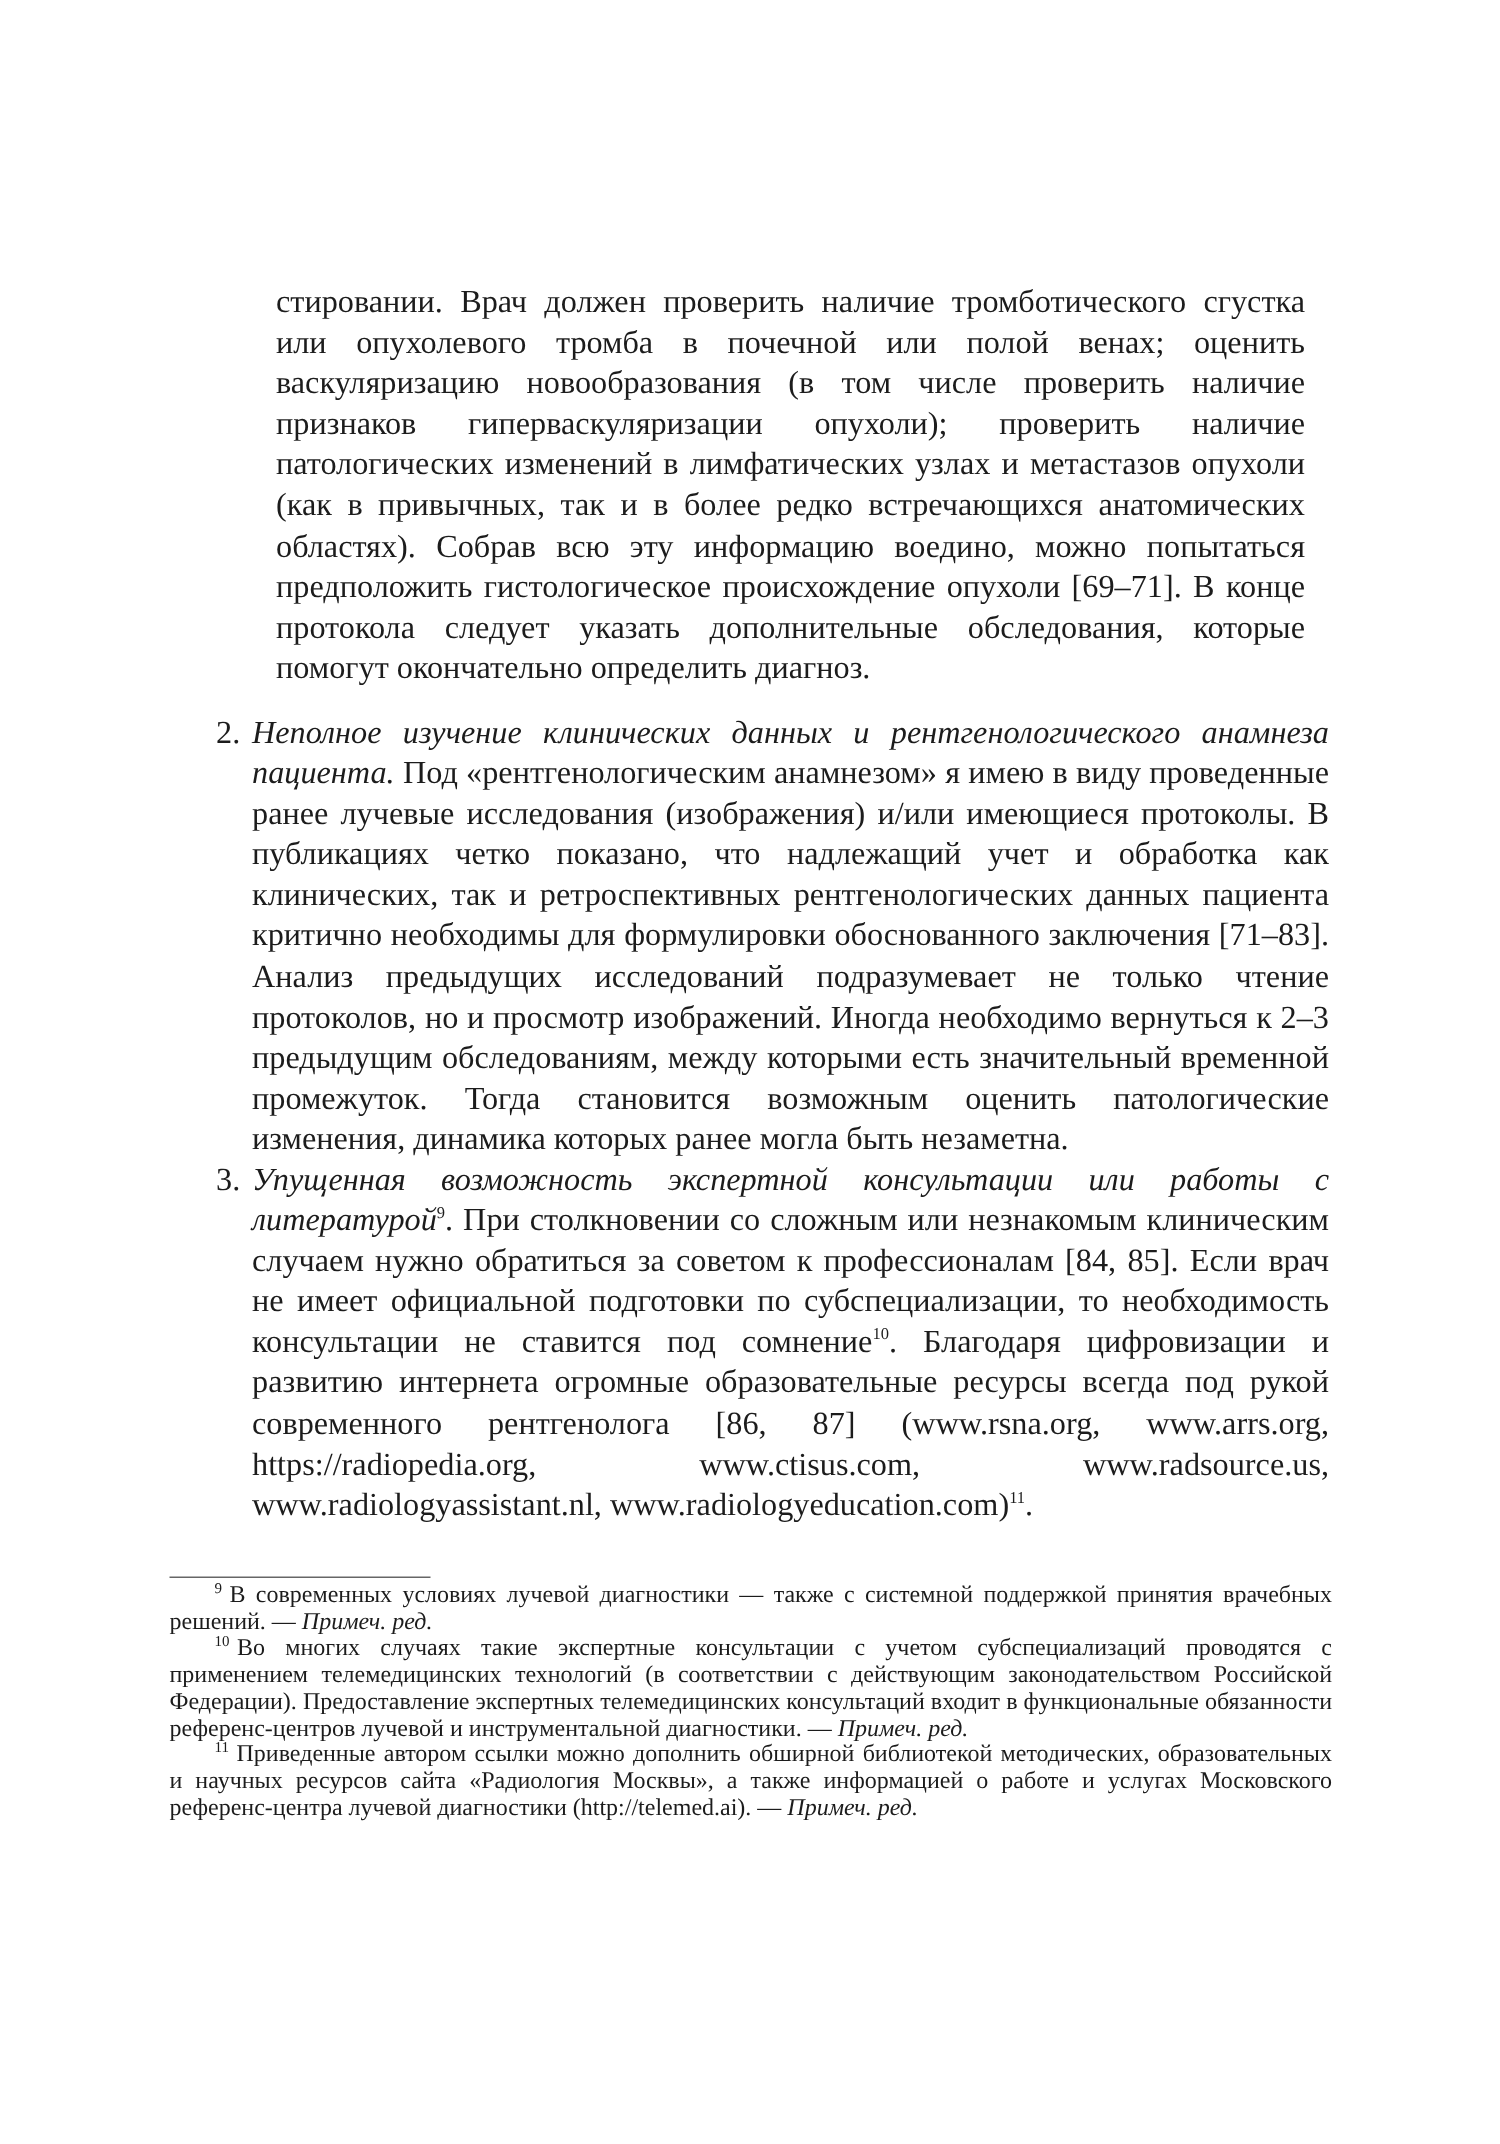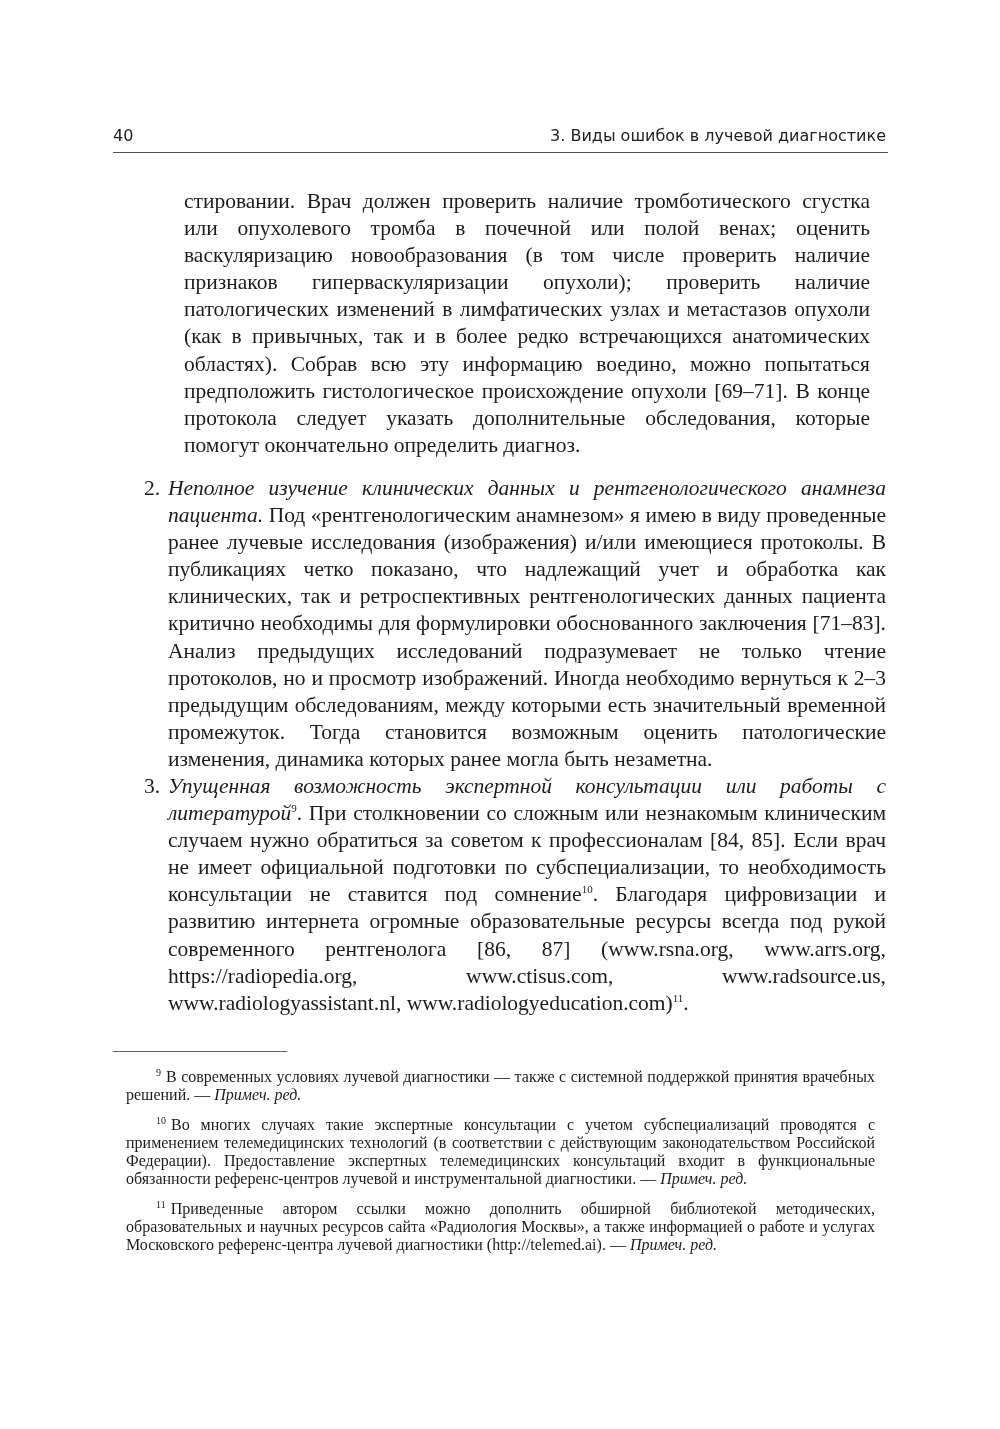--- a/index.html
+++ b/index.html
@@ -25,32 +25,28 @@
     .body-text i { font-style: italic; }
     sup { font-size: 11px; line-height: 0; vertical-align: super; }
 
     .fn-rule { position: absolute; left: 113px; top: 1051px; width: 174px; height: 1px; background: #666; }
 
     .footnotes {
       position: absolute; left: 113px; top: 1055px; width: 775px;
       font-family: "Liberation Serif", serif; font-size: 16px; line-height: 17.7px;
       text-align: justify; color: #1c1c1c;
     }
-    .footnotes p { margin: 13px; text-indent: 30px; }
+    .footnotes p { margin: 0; text-indent: 30px; }
     .footnotes sup { font-size: 10px; margin-right: 5px; }
   </style>
 </head>
 <body>
 
 <div class="page">
 
-  <div class="running-head">
-    <span class="pnum">40</span>
-    <span class="chap">3. Виды ошибок в лучевой диагностике</span>
-  </div>
 
   <div class="body-text">
     <p>стировании. Врач должен проверить наличие тромботического сгустка или опухолевого тромба в почечной или полой венах; оценить васкуляризацию новообразования (в том числе проверить наличие признаков гиперваскуляризации опухоли); проверить наличие патологических изменений в лимфатических узлах и метастазов опухоли (как в привычных, так и в более редко встречающихся анатомических областях). Собрав всю эту информацию воедино, можно попытаться предположить гистологическое происхождение опухоли [69–71]. В конце протокола следует указать дополнительные обследования, которые помогут окончательно определить диагноз.</p>
 
     <div class="item">
       <span class="num">2.</span>
       <i>Неполное изучение клинических данных и рентгенологического анамнеза пациента.</i><span> Под «рентгенологическим анамнезом» я имею в виду проведенные ранее лучевые исследования (изображения) и/или имеющиеся протоколы. В публикациях четко показано, что надлежащий учет и обработка как клинических, так и ретроспективных рентгенологических данных пациента критично необходимы для формулировки обоснованного заключения [71–83]. Анализ предыдущих исследований подразумевает не только чтение протоколов, но и просмотр изображений. Иногда необходимо вернуться к 2–3 предыдущим обследованиям, между которыми есть значительный временной промежуток. Тогда становится возможным оценить патологические изменения, динамика которых ранее могла быть незаметна.</span>
     </div>
 
     <div class="item">

